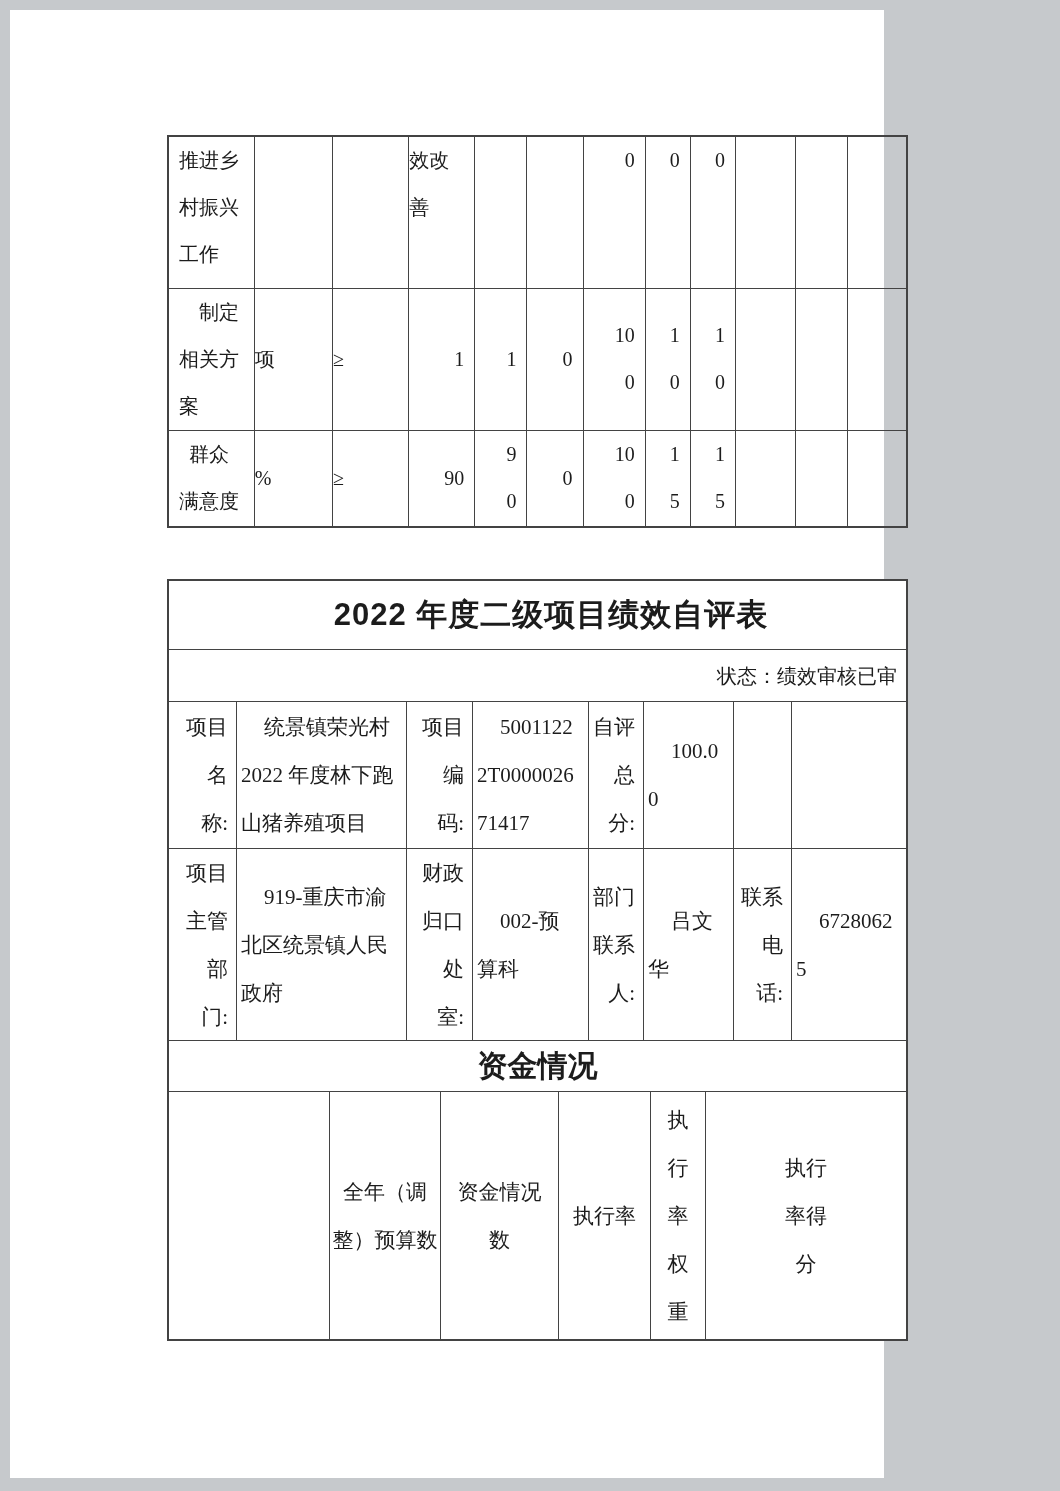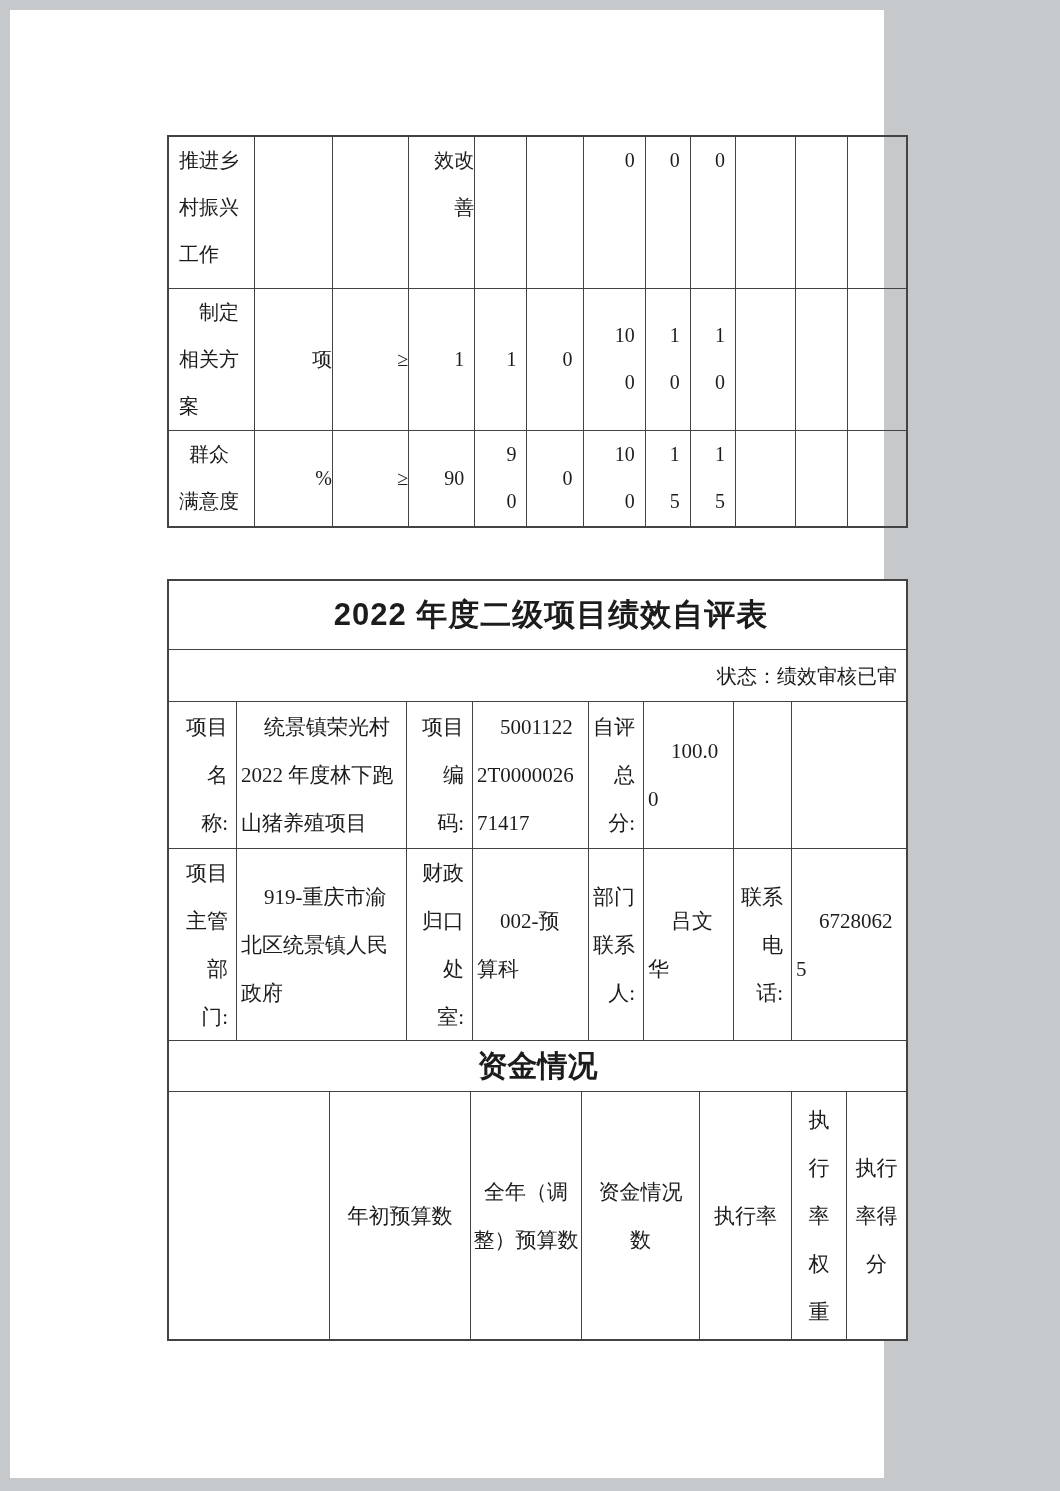--- a/index.html
+++ b/index.html
@@ -22,21 +22,21 @@
     border-collapse:collapse;
     font-size:20px; line-height:47px;
   }
   table.t1, table.t1 td { border:1px solid #434343; }
   table.t1 { border-width:2px; }
   table.t1 td { white-space:pre-line; overflow:hidden; }
   tr.r-top td { vertical-align:top; }
   tr.r-mid td { vertical-align:middle;margin-top:16px; }
   .al { text-align:left;  padding-left:10px; }
   .ar { text-align:right; padding-right:10px; }
-  .ac { text-align:right; }
+  .ac { text-align:left; }
   .ti20 { text-indent:20px; }
   .ti10 { text-indent:10px; }
 
   
   .t2 {
     position:absolute; left:157px; top:569px;
     width:741px;
     border:2px solid #434343;
     font-size:21px; line-height:48px;
     background:#fff;
@@ -238,23 +238,20 @@
 5</div>
         </div>
     </div>
 
     <div class="funds-bar">资金情况</div>
 
     <div class="frow row-funds">
       <div class="f1">
           <div class="txt"></div>
         </div>
-      <div class="f2">
-          <div class="txt">年初预算数</div>
-        </div>
       <div class="f3">
           <div class="txt">全年（调
 整）预算数</div>
         </div>
       <div class="f4">
           <div class="txt">资金情况
 数</div>
         </div>
       <div class="f5">
           <div class="txt">执行率</div>

